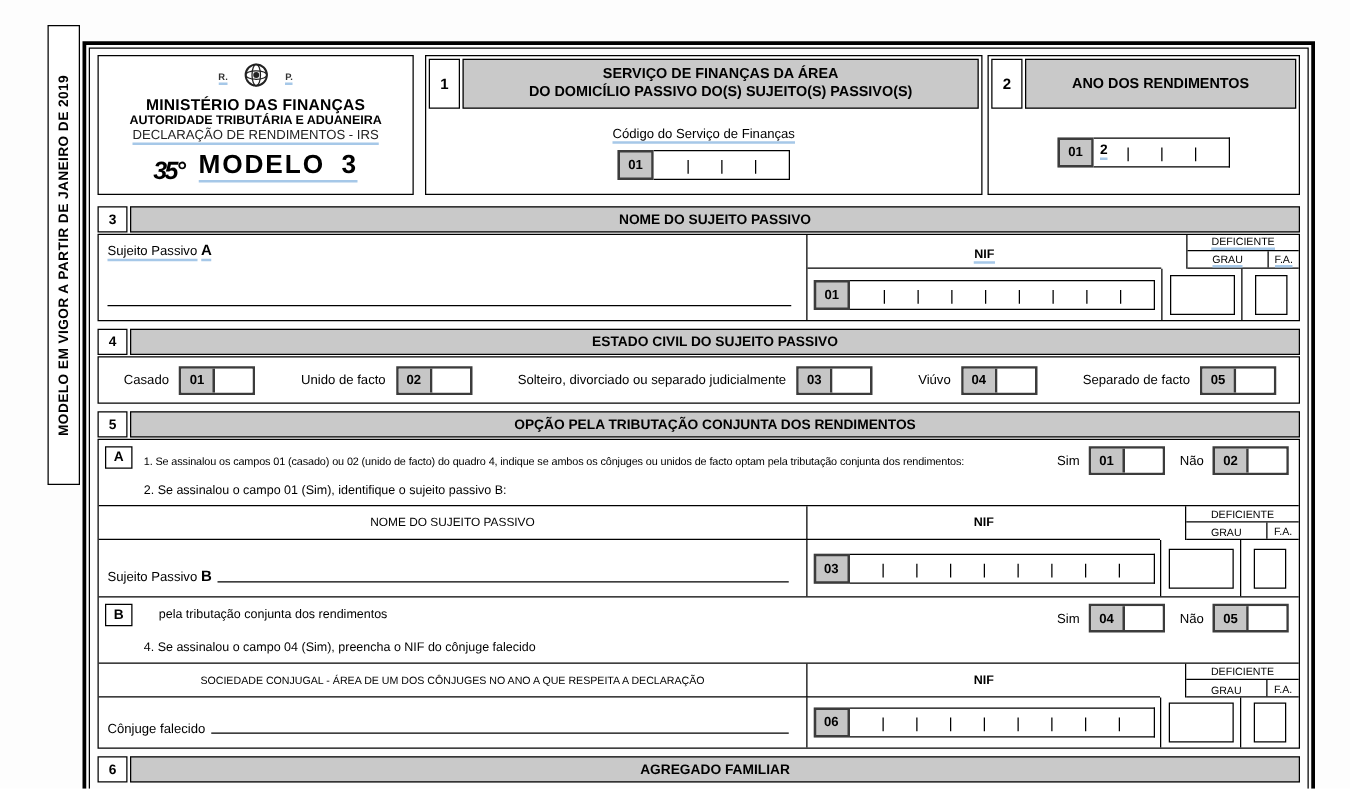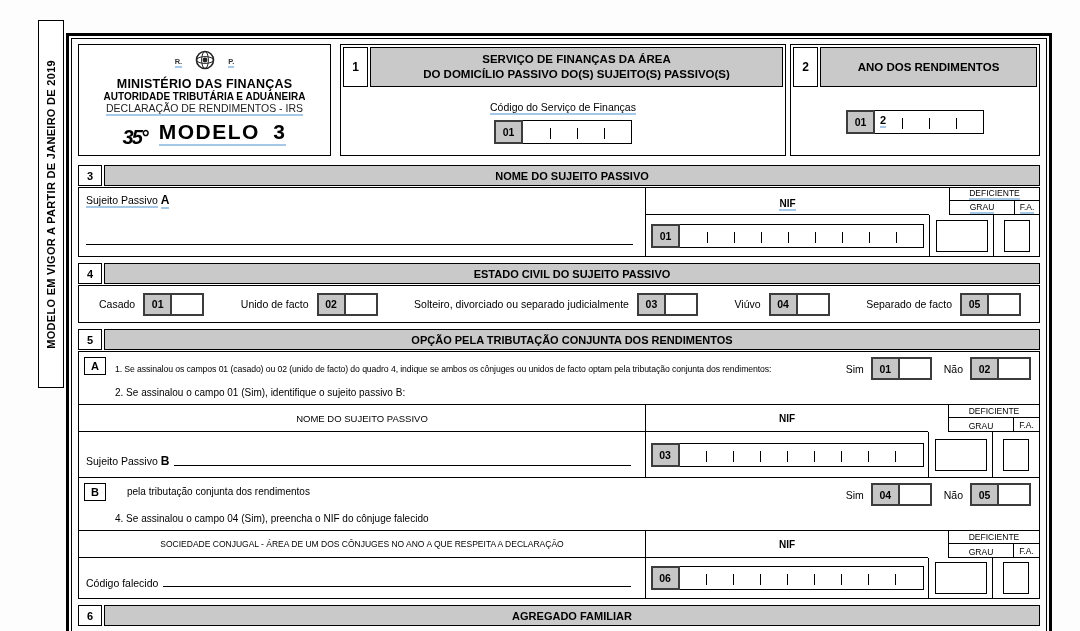--- a/index.html
+++ b/index.html
@@ -430,21 +430,21 @@
               <div class="def-h">
                 <div class="def-top">DEFICIENTE</div>
                 <div class="def-cols">
                   <div class="grau-h">GRAU</div>
                   <div class="fa-h">F.A.</div>
                 </div>
               </div>
             </div>
             <div class="t-row t-row-2">
               <div class="t-name-c">
-                <span class="rlabel">Código falecido</span>
+                <span class="rlabel">Cônjuge falecido</span>
                 <div class="write-line"></div>
               </div>
               <div class="t-nif-c">
                 <div class="strip">
                   <div class="codebox">06</div>
                   <div class="cellbox">
                     <div class="cell"></div>
                       <div class="cell"></div>
                       <div class="cell"></div>
                       <div class="cell"></div>

